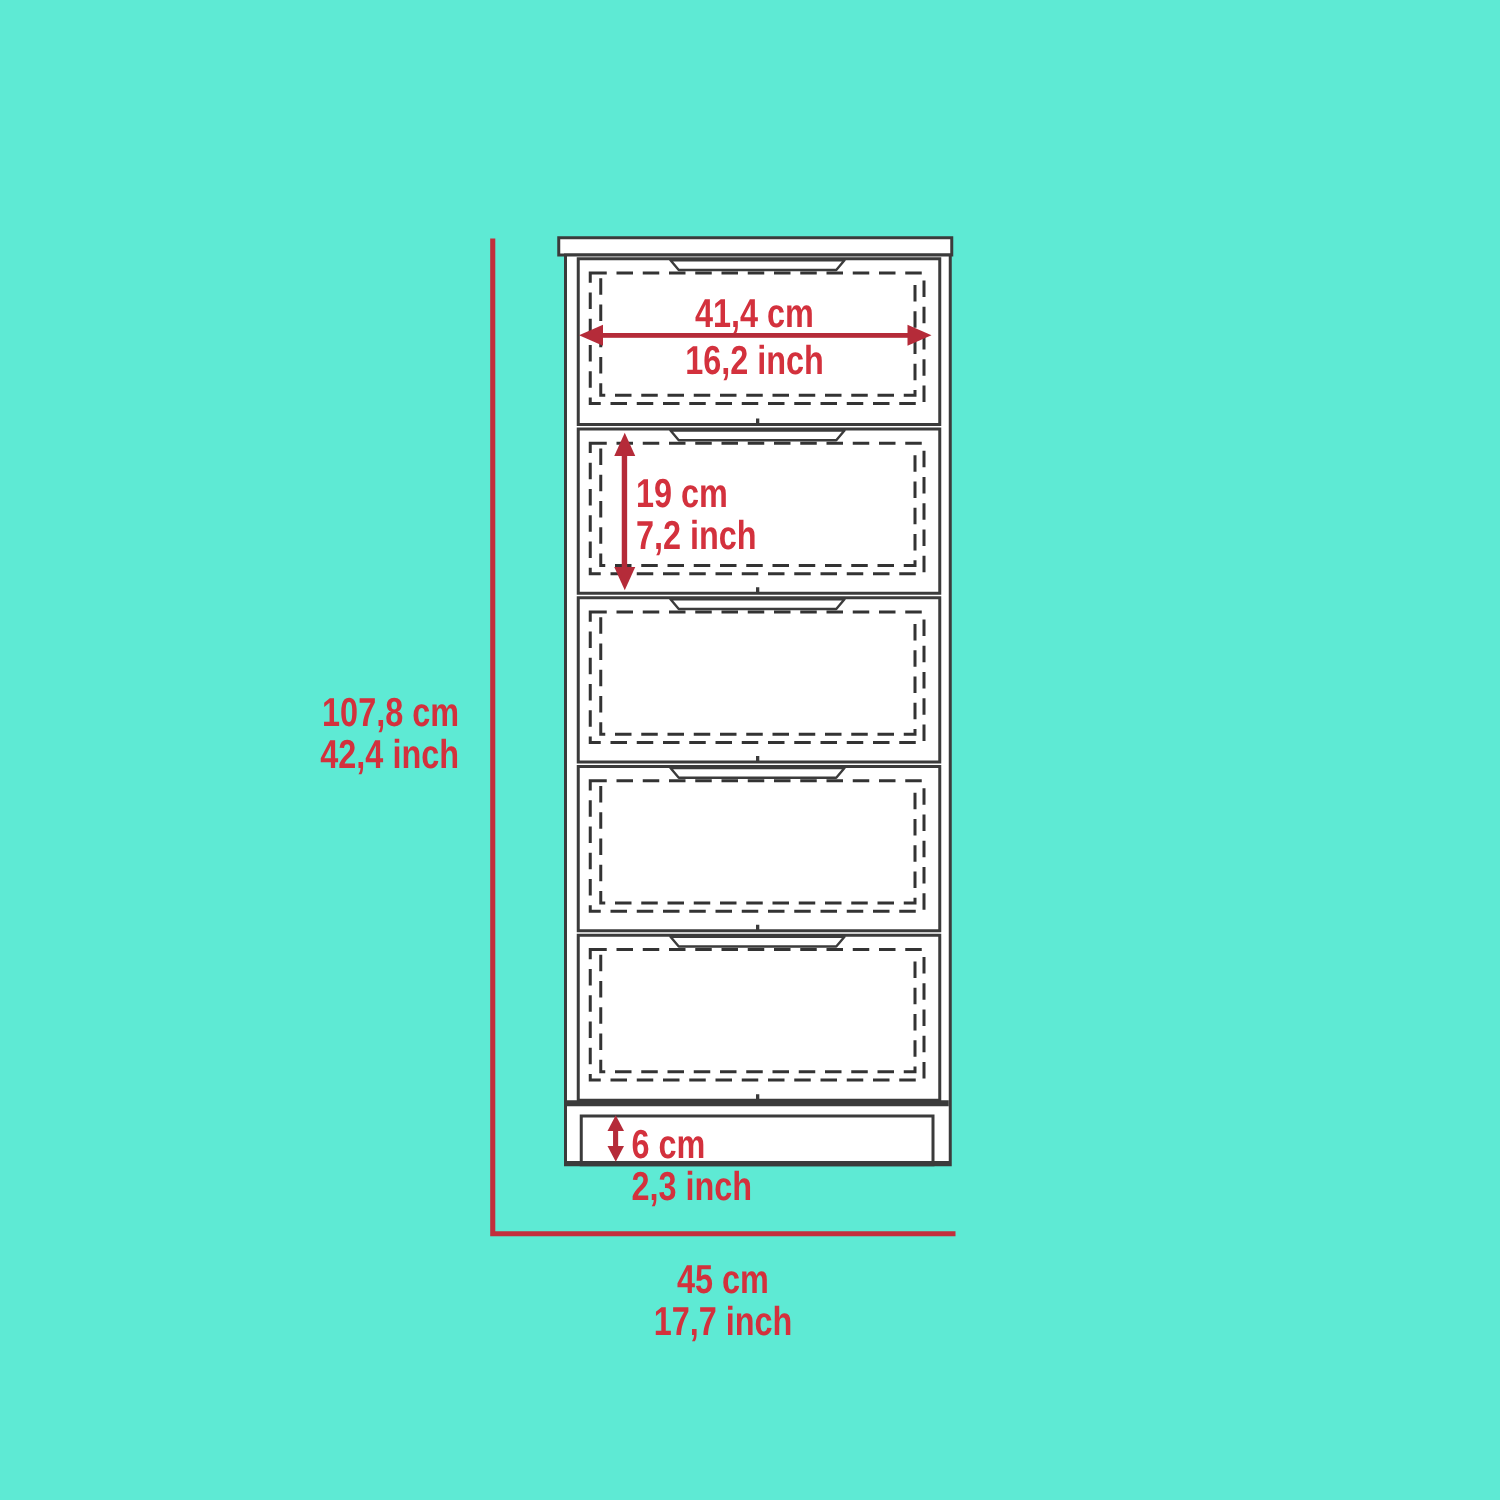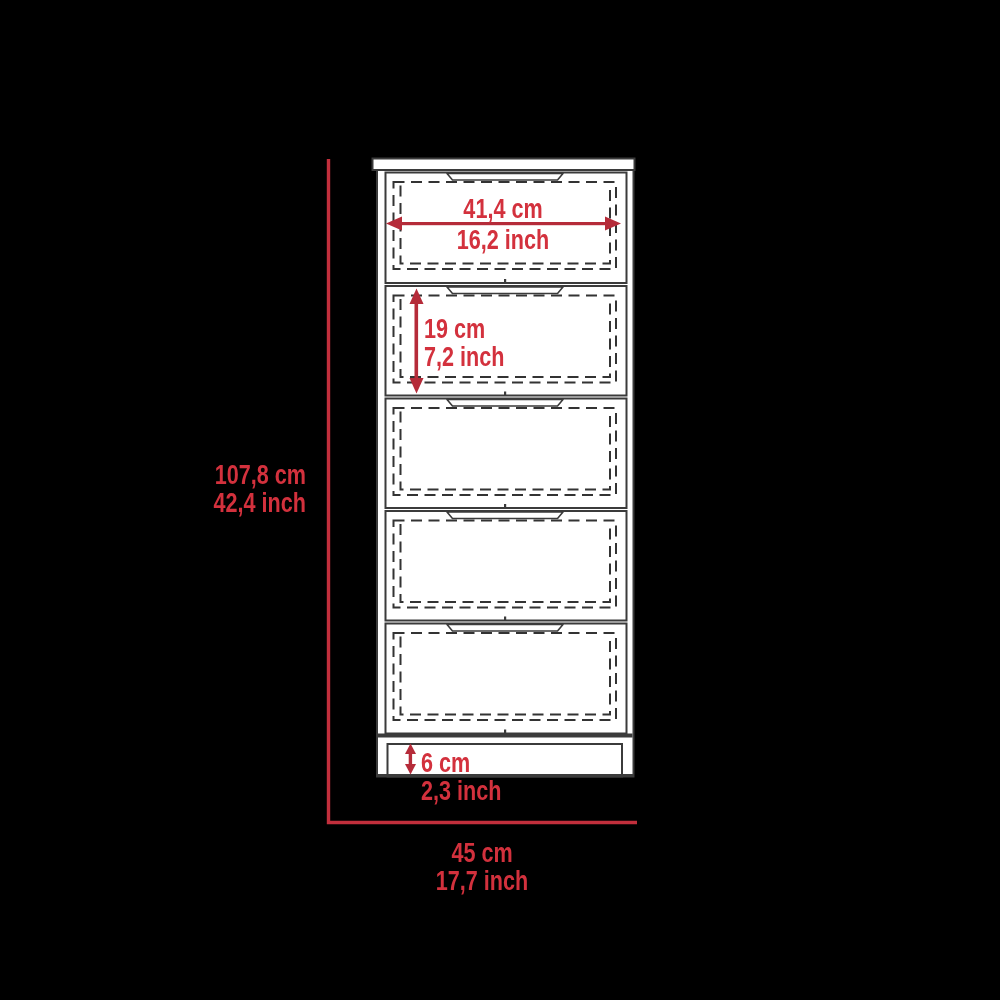--- a/index.html
+++ b/index.html
@@ -5,21 +5,21 @@
   html, body {
     margin: 0;
     padding: 0;
     background: #ffffff;
     font-family: "Liberation Sans", sans-serif;
   }
   .stage {
     position: relative;
     width: 1000px;
     height: 1000px;
-    background: #000000;
+    background: #5eead4;
     overflow: hidden;
   }
   .stage svg {
     position: absolute;
     left: 0;
     top: 0;
   }
   .dim-label {
     position: absolute;
     color: #d3313d;

